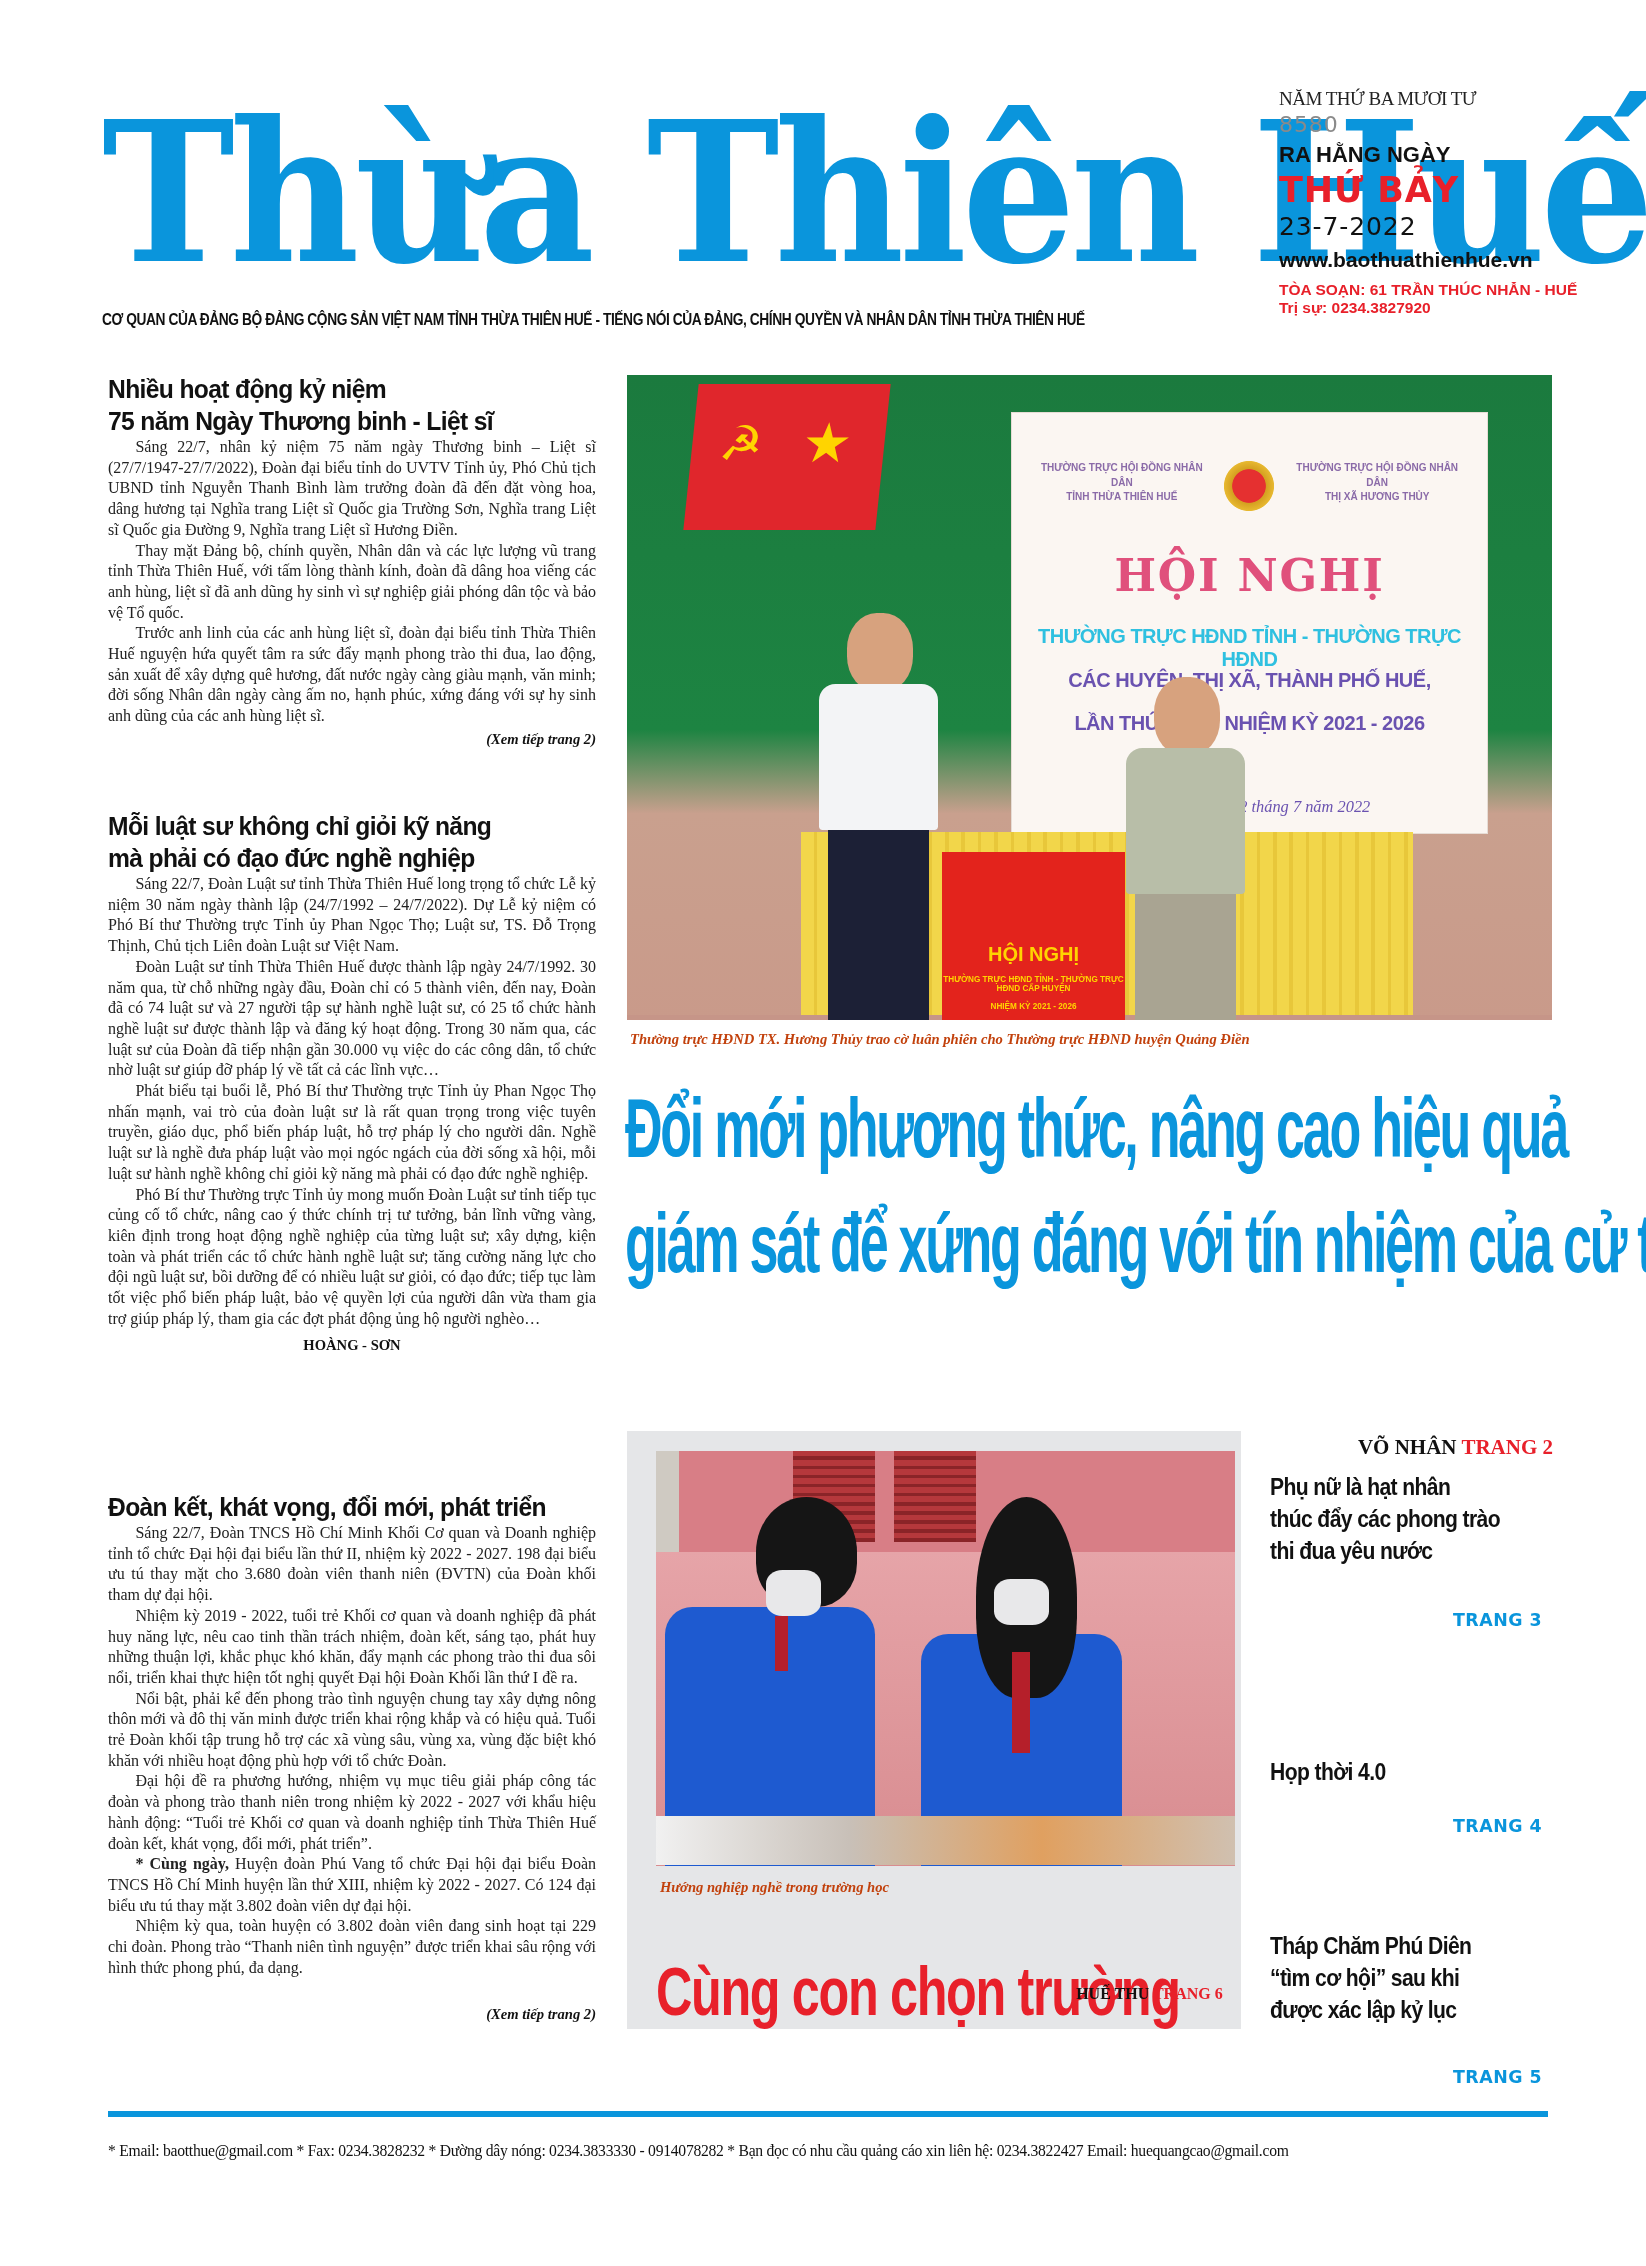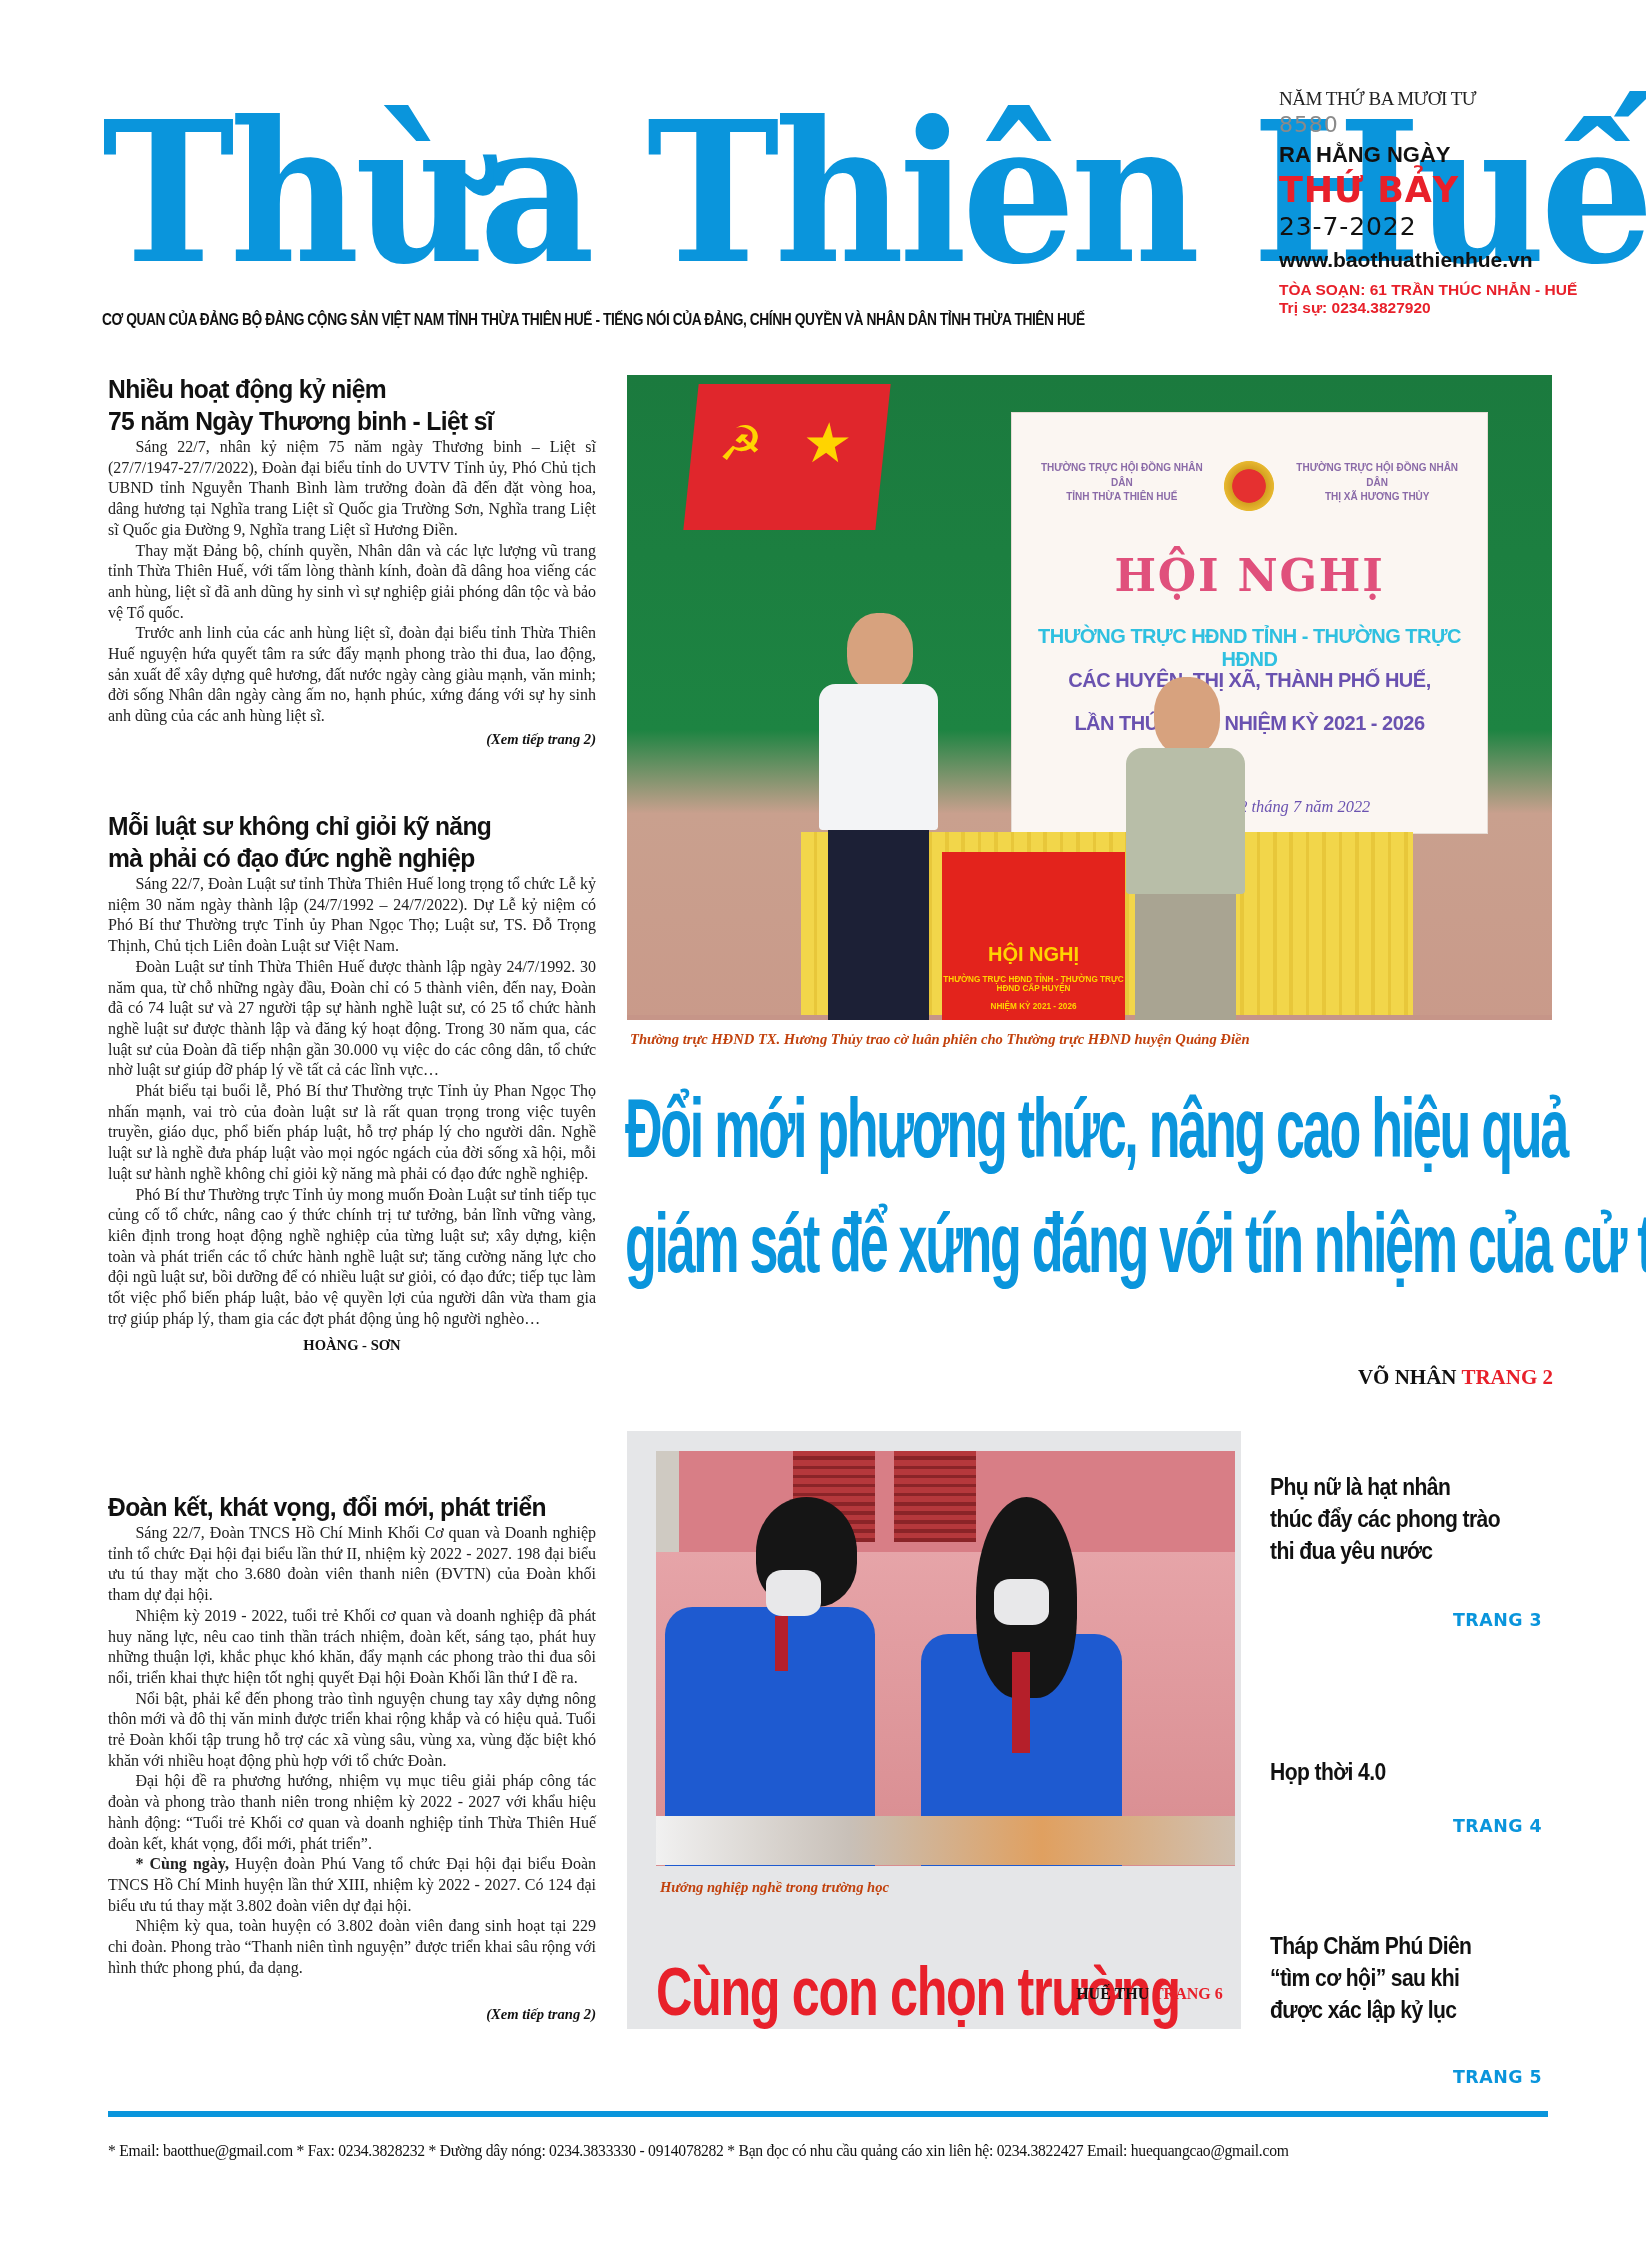--- a/index.html
+++ b/index.html
@@ -51,21 +51,21 @@
   .photo1 .pants { position: absolute; left: 18.3px; top: 217px; width: 101px; height: 192px; background: #1c2036; }
   .photo1 .p2 .shirt { background: #b8bea8; }
   .photo1 .p2 .pants { background: #a9a492; }
   .photo1 .pennant { position: absolute; left: 315px; top: 477px; width: 183px; height: 210px; background: #e3231c; border-bottom: 12.8px solid #f2c516; text-align: center; color: #ffd400; font-family: "Liberation Sans", sans-serif; font-weight: bold; }
   .photo1 .pennant .t { margin-top: 91px; font-size: 20px; }
   .photo1 .pennant .st { font-size: 8.2px; margin-top: 9.1px; }
   .caption { font-family: "Liberation Serif", serif; font-style: italic; font-weight: bold; font-size: 14.6px; color: #c2410c; }
 
   
   .lead { left: 625px; top: 1071px; width: 932px; font-family: "Liberation Sans", sans-serif; font-weight: bold; color: #0a95dc; font-size: 84px; line-height: 115px; letter-spacing: -3.7px; transform: scaleX(0.62); transform-origin: left top; white-space: nowrap; width: 1517px; }
-  .lead-credit { left: 1188px; top: 1365px; width: 365px; text-align: right; font-family: "Liberation Serif", serif; font-weight: bold; font-size: 21px; }
+  .lead-credit { left: 1188px; top: 1435px; width: 365px; text-align: right; font-family: "Liberation Serif", serif; font-weight: bold; font-size: 21px; }
   .red { color: #e8202a; }
 
   
   .feature { left: 627px; top: 1431px; width: 614px; height: 598px; background: #e5e6e8; }
   .photo2 { position: absolute; left: 29px; top: 20px; width: 579px; height: 415px; background: linear-gradient(90deg,#cfcac2 0 4%,#d87e86 4% 100%); overflow: hidden; }
   .photo2 .shutter { position: absolute; top: 0; width: 82px; height: 91px; background: repeating-linear-gradient(180deg,#b5383c 0 5.5px,#8a2428 5.5px 9.1px); }
   .photo2 .wall { position: absolute; left: 0; top: 101px; width: 100%; height: 314px; background: linear-gradient(180deg,#e6a4a8,#d88c90); }
   .photo2 .kid { position: absolute; }
   .photo2 .kid .hair { position: absolute; border-radius: 50% 50% 40% 40%; background: #151515; }
   .photo2 .kid .mask { position: absolute; background: #e8e8ea; border-radius: 30%; }

